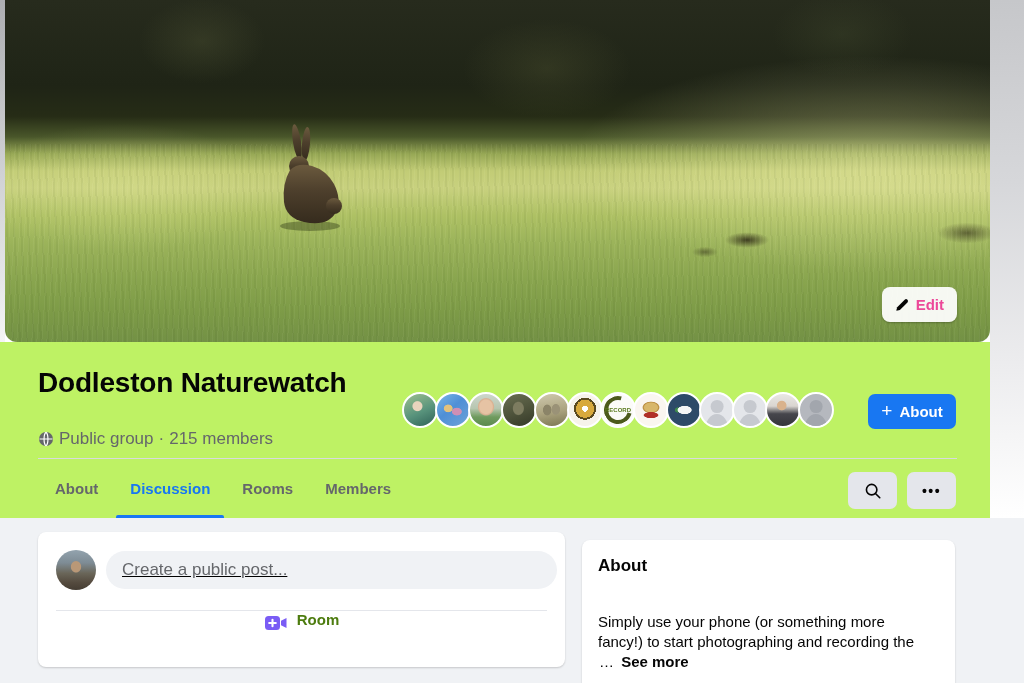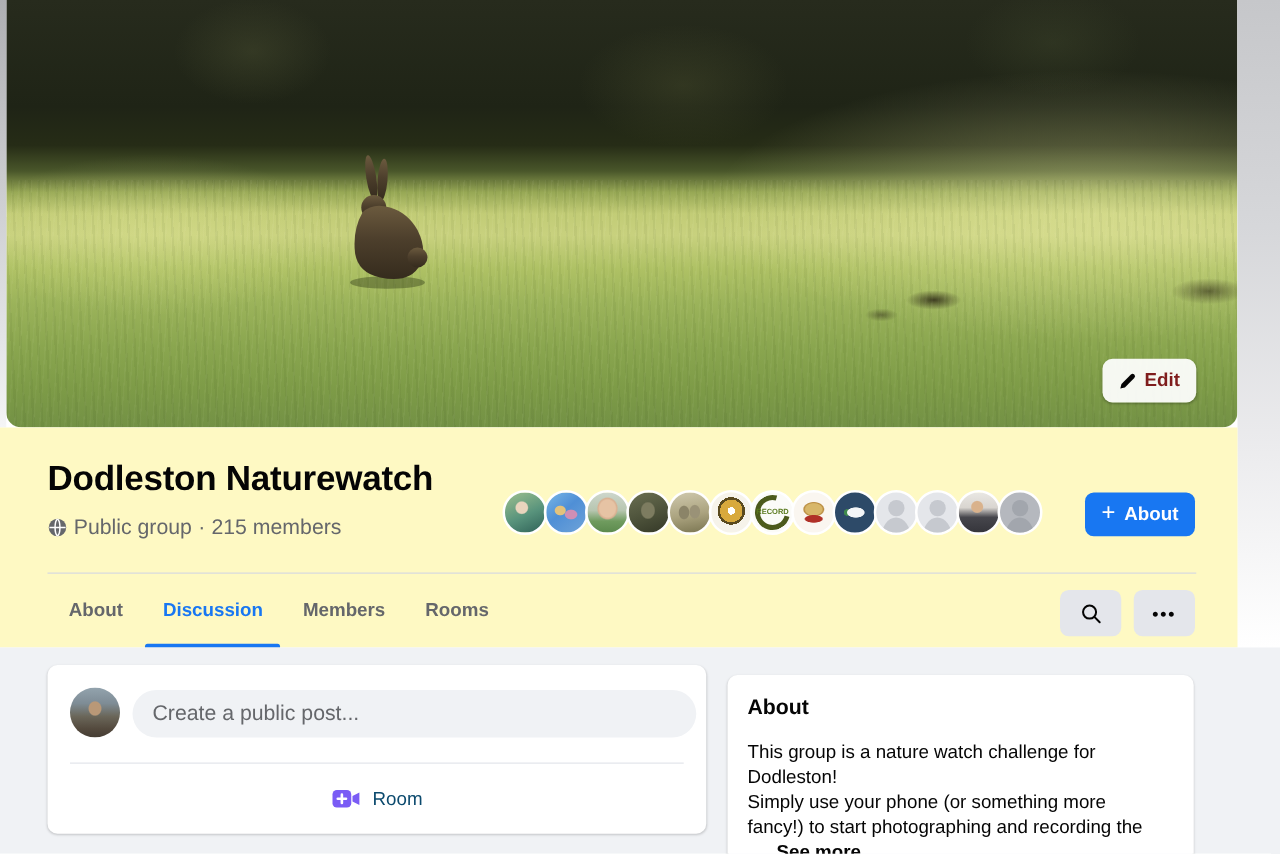--- a/index.html
+++ b/index.html
@@ -30,27 +30,27 @@
         #8aa64f 81%,#7d9b47 91%,#739145 100%); }
   .cover-texture { position:absolute; left:0; bottom:0; width:100%; height:58%; opacity:.55;
     background:
       repeating-linear-gradient(94deg, rgba(255,255,228,.09) 0 1px, transparent 1px 5px),
       repeating-linear-gradient(87deg, rgba(40,60,15,.10) 0 2px, transparent 2px 7px); }
   .hare { position:absolute; left:267px; top:120px; width:76px; height:112px; }
 
   .edit-btn { position:absolute; right:33px; bottom:20px; height:35px; padding:0 13px;
     display:flex; align-items:center; gap:7px; border:none; border-radius:8px;
     background:rgba(255,255,255,.93); box-shadow:0 1px 2px rgba(0,0,0,.25);
-    font-family:inherit; font-size:15px; font-weight:700; color:#7f1d1d; cursor:pointer; }
-
-  
-  .header { position:absolute; left:0; top:342px; width:990px; height:176px; background:#fef9c3;padding-left:44px; }
+    font-family:inherit; font-size:15px; font-weight:700; color:#ec4899; cursor:pointer; }
+
+  
+  .header { position:absolute; left:0; top:342px; width:990px; height:176px; background:#bef264;padding-left:44px; }
   .group-title { position:absolute; left:38px; top:24px; font-size:28px; line-height:34px;
     font-weight:700; color:#050505; letter-spacing:-.2px; }
-  .meta { position:absolute; left:38px; top:70px; display:flex; align-items:center; gap:5px;
+  .meta { position:absolute; left:38px; top:87px; display:flex; align-items:center; gap:5px;
     font-size:17px; color:#65676B; }
   .meta svg { flex:none; }
 
   .avatars { position:absolute; left:402px; top:50px; display:flex; cursor:pointer; }
   .av { position:relative; width:36px; height:36px; border-radius:50%;
     border:2px solid #fff; margin-left:-3px; flex:none; overflow:hidden; background:#e4e6ea; }
   .av:first-child { margin-left:0; }
   .av-default::before { content:""; position:absolute; left:50%; top:20%; width:40%; height:40%;
     transform:translateX(-50%); border-radius:50%; background:var(--sil,#c6c9cf); }
   .av-default::after { content:""; position:absolute; left:50%; top:64%; width:76%; height:60%;
@@ -102,31 +102,31 @@
     background:#E4E6EB; cursor:pointer; display:flex; align-items:center; justify-content:center;
     color:#050505; font-family:inherit; }
   .more-dots { font-size:14px; font-weight:700; letter-spacing:1.5px; color:#050505; line-height:1; }
 
   
   .content { position:absolute; left:0; top:518px; width:1024px; height:165px; background:#F0F2F5; }
   .card { position:absolute; background:#fff; border-radius:8px;
     box-shadow:0 1px 2px rgba(0,0,0,.18); }
 
   .composer { left:38px; top:14px; width:527px; height:135px; }
-  .composer-row { display:flex; align-items:flex-end; gap:10px; padding:18px 8px 0 18px; }
+  .composer-row { display:flex; align-items:center; gap:10px; padding:18px 8px 0 18px;text-decoration:underline; }
   .pavatar { width:40px; height:40px; border-radius:50%; flex:none; cursor:pointer; position:relative;
     background:radial-gradient(9px 10px at 50% 42%, #b99877 0 52%, transparent 62%),
       linear-gradient(180deg,#93a3ae 0%,#7e8c95 32%,#6a6659 58%,#544a3e 82%,#453d33 100%); }
   .post-input { flex:1; height:38px; border-radius:19px; background:#F0F2F5;
     display:flex; align-items:center; padding:0 16px; font-size:17px; color:#65676B; cursor:pointer; }
   .c-divider { position:absolute; left:18px; right:18px; top:78px; height:1px; background:#E4E6EB; }
   .c-actions { position:absolute; left:18px; right:18px; top:79px; bottom:0; display:flex; }
-  .c-actions button { flex:1; display:flex; align-items:center; justify-content:center; gap:9px;
+  .c-actions button { flex:1; display:flex; justify-content:center; gap:9px;
     border:none; background:transparent; border-radius:6px; cursor:pointer;
-    font-family:inherit; font-size:15px; font-weight:400; color:#0c4a6e; }
+    font-family:inherit; font-size:15px; font-weight:700; color:#4d7c0f; }
 
   .about { left:582px; top:22px; width:373px; height:210px; }
   .about h2 { padding:16px 16px 0 16px; font-size:17px; font-weight:700; color:#050505; }
   .about-text { padding:16px 16px 0 16px; width:356px; font-size:15px; line-height:20px; color:#050505; }
   .see-more { font-weight:700; cursor:pointer; }
   .dots { letter-spacing:1px; margin:0 2px 0 1px; }
 </style>
 </head>
 <body>
 
@@ -194,22 +194,22 @@
     <button class="invite">
       <span class="plus">+</span>
       <span>About</span>
     </button>
 
     <div class="hdr-divider"></div>
 
     <nav class="tabs">
       <a class="tab">About</a>
       <a class="tab active">Discussion</a>
+      <a class="tab">Rooms</a>
       <a class="tab">Members</a>
-      <a class="tab">Rooms</a>
     </nav>
 
     <div class="tab-actions">
       <button>
         <svg width="18" height="18" viewBox="0 0 20 20">
           <circle cx="8.5" cy="8.5" r="5.8" fill="none" stroke="#050505" stroke-width="1.8"></circle>
           <path d="M13 13l4.5 4.5" stroke="#050505" stroke-width="1.8" stroke-linecap="round"></path>
         </svg>
       </button>
       <button>
@@ -234,21 +234,21 @@
             <path d="M8.5 8.7v6.6M5.2 12h6.6" stroke="#fff" stroke-width="2.1" stroke-linecap="round"></path>
           </svg>
           <span>Room</span>
         </button>
       </div>
     </section>
 
     <aside class="card about">
       <h2>About</h2>
       <p class="about-text">
-        <span>This group is a nature watch challenge for Dodleston!</span><br>
+        <br>
         <span>Simply use your phone (or something more fancy!) to start photographing and recording the</span>
         <span class="dots">…</span>
         <span class="see-more">See more</span>
       </p>
     </aside>
 
   </div>
 </div>
 
 </body></html>

